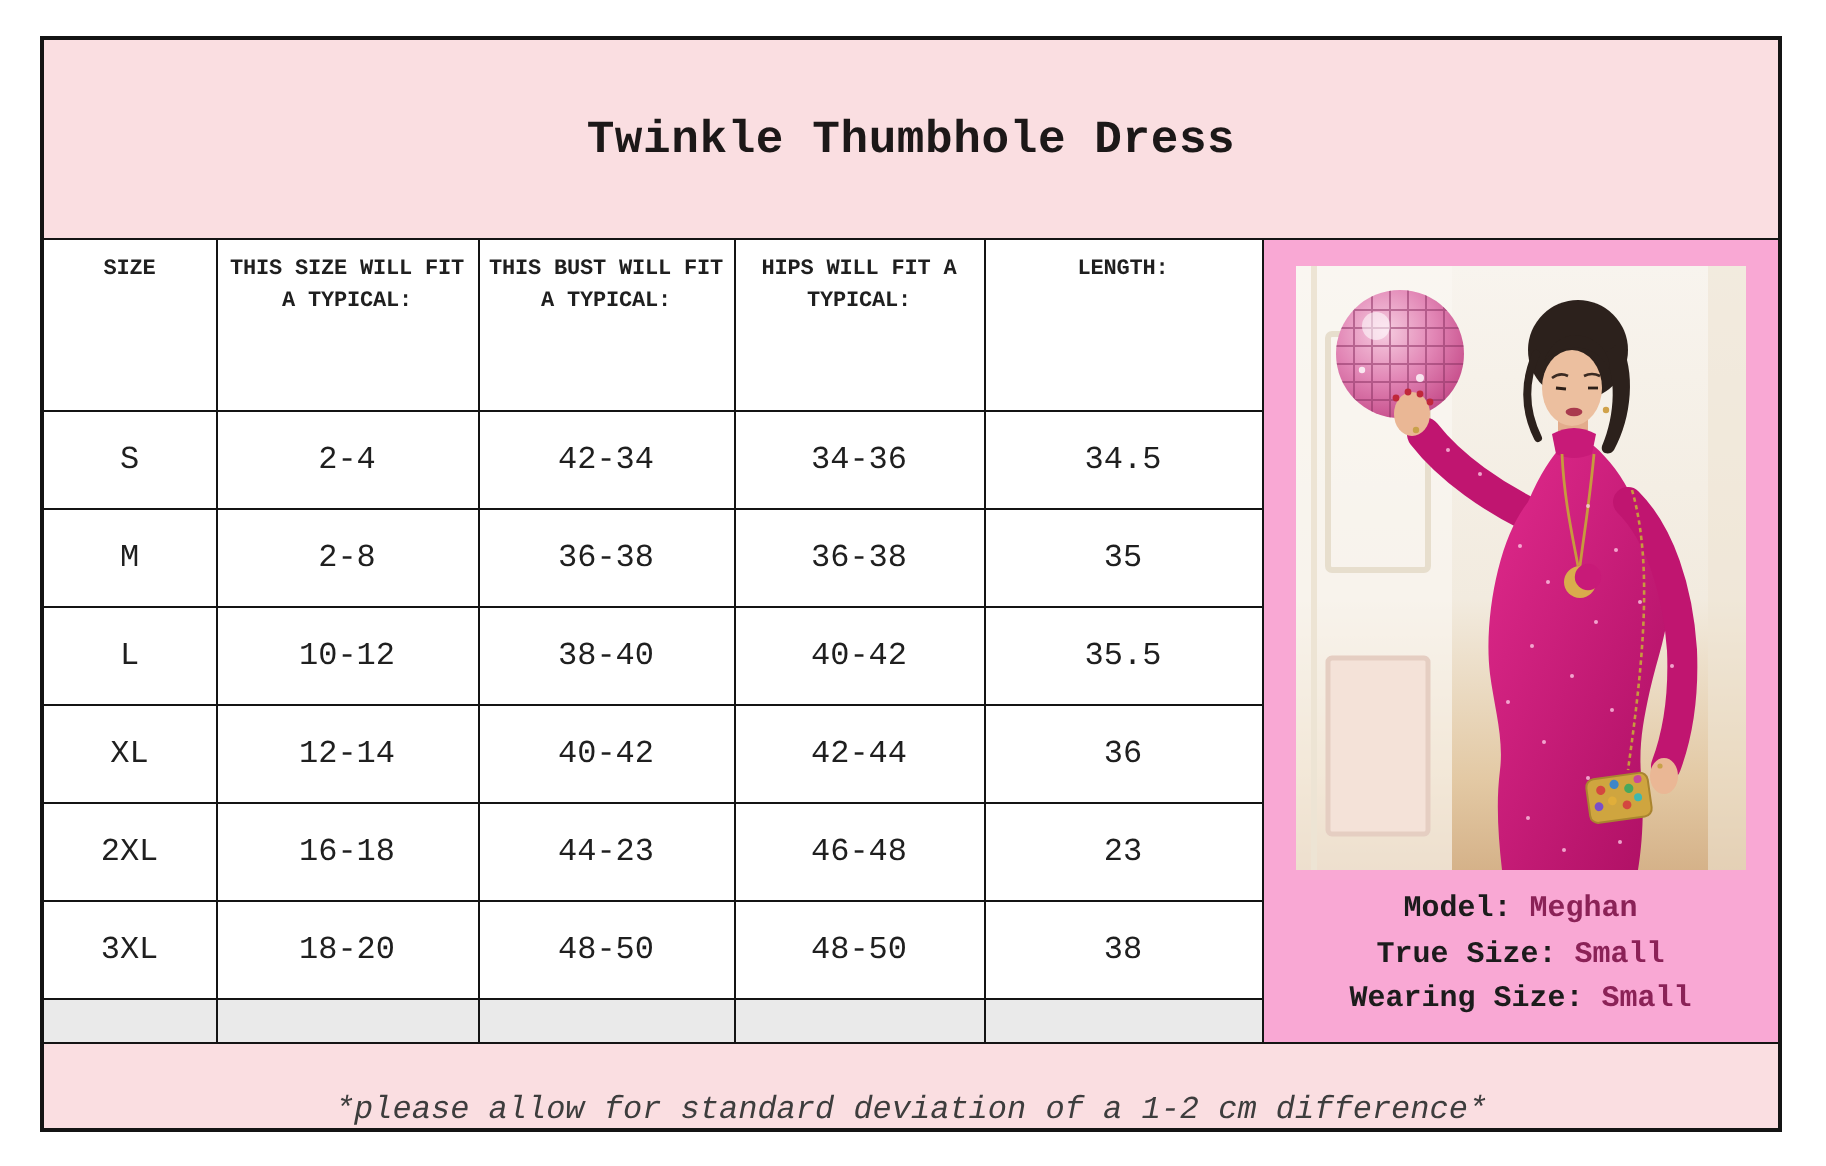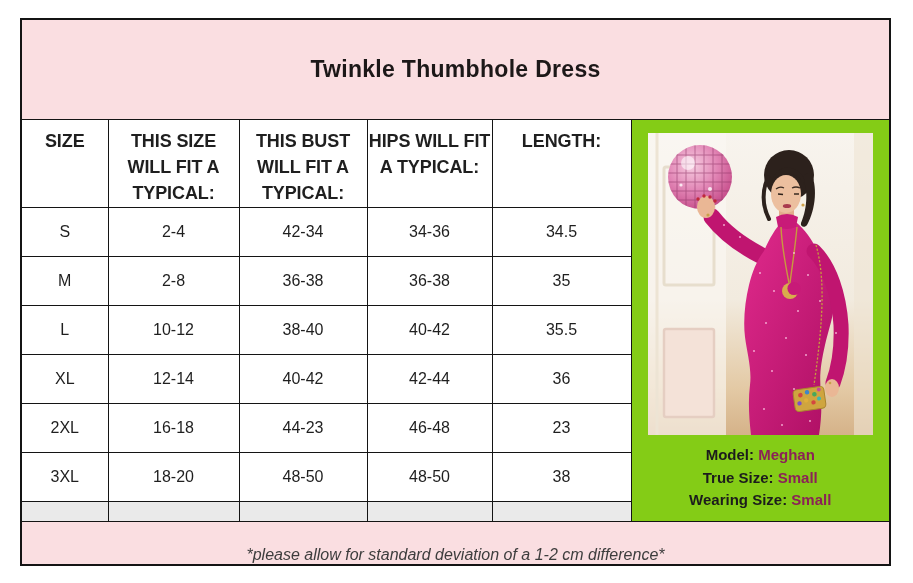--- a/index.html
+++ b/index.html
@@ -1,41 +1,41 @@
 <!DOCTYPE html>
 <html><head>
 <meta charset="utf-8">
 <style>
   html,body{margin:0;padding:0;background:#ffffff;}
   .sheet{position:relative;width:913px;height:583px;background:#ffffff;
-         font-family:Liberation Sans, sans-serif;}
+         font-family:Liberation Mono, monospace;}
   .frame{position:absolute;left:20px;top:18px;width:867px;height:544px;
          border:2px solid #141414;display:flex;flex-direction:column;background:#fff;}
 
   
   .banner{height:99px;background:#fadee1;border-bottom:1.5px solid #141414;
           display:flex;flex-direction:column;align-items:center;justify-content:center;gap:13px;}
   .title{font-size:23px;font-weight:bold;color:#1c1818;letter-spacing:.3px;}
   .subtitle{font-size:17px;font-style:italic;color:#ab5a7d;}
 
   
   .middle{flex:1;display:flex;min-height:0;}
   table.size-table{border-collapse:collapse;width:100%;height:100%;table-layout:fixed;}
   table.size-table th, table.size-table td{border:1.5px solid #141414;text-align:center;color:#1f1f1f;}
   table.size-table th:first-child, table.size-table td:first-child{border-left:none;}
   table.size-table tr:first-child th, table.size-table tr:first-child td{border-top:none;}
   td.photo-cell{border-right:none !important;}
   tr.empty-row td{border-bottom:none;}
-  th.hcell{height:76px;vertical-align:top;padding-top:8px;font-size:18px;line-height:1.45;
+  th.hcell{height:76px;vertical-align:top;padding-top:8px;font-size:11px;line-height:1.45;
            font-weight:bold;letter-spacing:-.1px;}
   td.dcell{font-size:16px;height:46px;}
   tr.empty-row td{background:#eaeaea;height:41px;}
 
   
-  td.photo-cell{vertical-align:top;padding-top:13px;background:#84cc16;margin-left:47px;}
+  td.photo-cell{vertical-align:top;padding-top:13px;background:#f9a8d4;margin-left:47px;}
   .photo-wrap{width:225px;margin:0 auto;}
   svg.photo{display:block;width:225px;height:302px;}
   .model-info{margin-top:9px;text-align:center;font-size:15px;font-weight:bold;line-height:1.5;color:#1c1c1c;}
   .model-info .val{color:#8b2257;}
 
   
   .footerbar{height:42px;background:#fadee1;border-top:1.5px solid #141414;
              display:flex;align-items:flex-end;justify-content:center;}
   .footnote{font-size:16px;font-style:italic;color:#3d3d3d;}
 </style>

